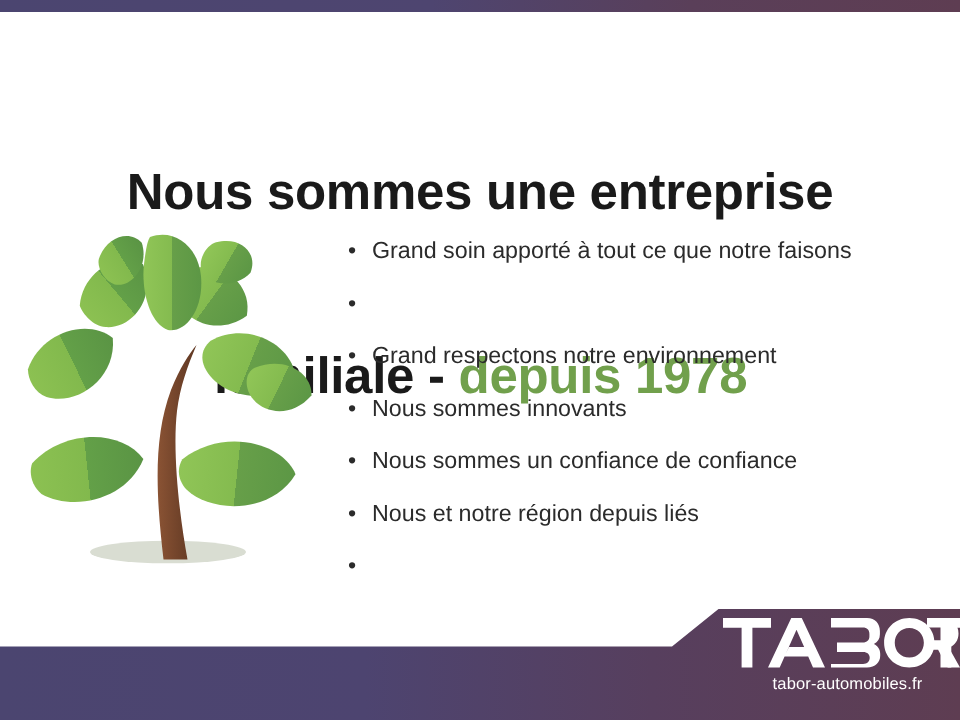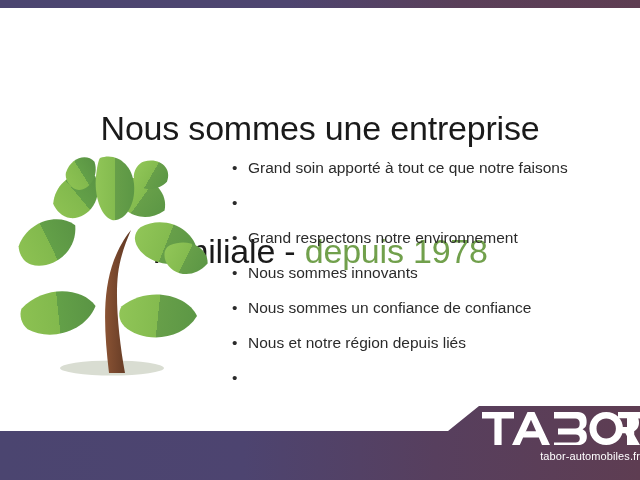--- a/index.html
+++ b/index.html
@@ -28,21 +28,21 @@
   }
 
   
   .headline {
     position: absolute;
     left: 0;
     top: 26px;
     width: 640px;
     text-align: center;
     font-size: 34px;
-    font-weight: normal;
+    font-weight: bold;
     line-height: 41px;
     letter-spacing: -0.2px;
     color: #1a1a1a;
     white-space: pre;
   }
   .headline .accent {
     color: #71a04c;
   }
 
   
@@ -99,21 +99,21 @@
   }
   .logo-mark {
     display: block;
     margin: 0;
   }
   .logo-tagline {
     position: absolute;
     left: 8px;
     top: 38px;
     width: 150px;
-    text-align: right;
+    text-align: center;
     font-size: 11px;
     letter-spacing: 0.1px;
     color: #ffffff;
     white-space: nowrap;
   }
 </style>
 </head>
 <body>
 
 <div id="slide">

